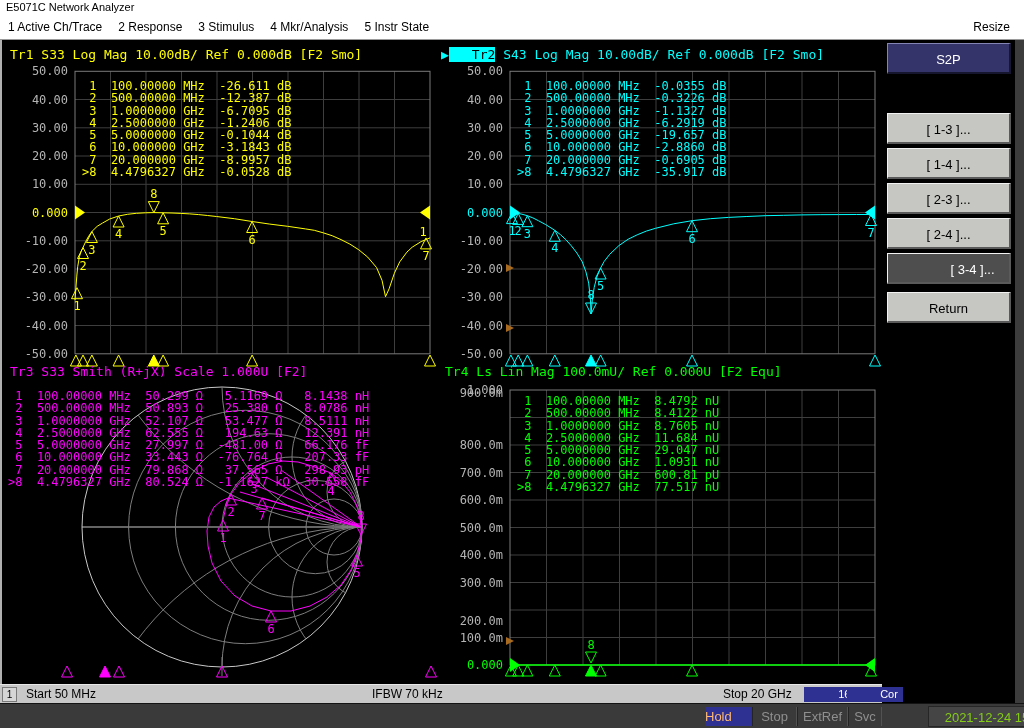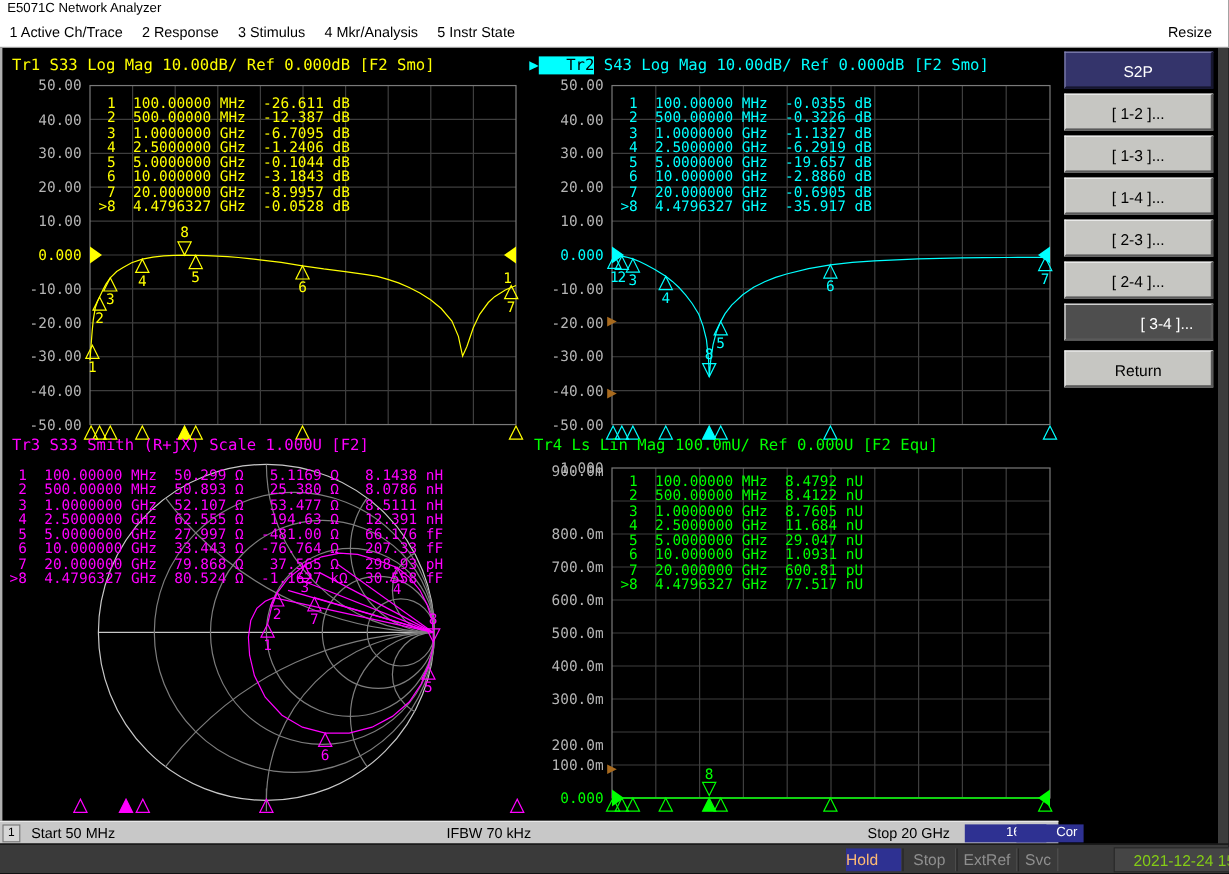--- a/index.html
+++ b/index.html
@@ -281,21 +281,20 @@
     <div class="ylabel" style="left: 443px; top: 520.5px;">500.0m</div>
     <div class="ylabel" style="left: 443px; top: 548px;">400.0m</div>
     <div class="ylabel" style="left: 443px; top: 575.5px;">300.0m</div>
     <div class="ylabel" style="left: 443px; top: 603px; margin-top: 11px;">200.0m</div>
     <div class="ylabel" style="left: 443px; top: 630.5px;">100.0m</div>
     <div class="ylabel" style="left: 443px; top: 658px; color: rgb(0, 255, 0);">0.000</div>
   </div>
 
 <div id="sidebar">
     <div class="sbtn navy" style="top: 3px;">S2P</div>
-    <div class="sbtn" style="top: 38px;">[ 1-2 ]...</div>
     <div class="sbtn" style="top: 73px;">[ 1-3 ]...</div>
     <div class="sbtn" style="top: 108px;">[ 1-4 ]...</div>
     <div class="sbtn" style="top: 143px;">[ 2-3 ]...</div>
     <div class="sbtn" style="top: 178px;">[ 2-4 ]...</div>
     <div class="sbtn sel" style="top: 213px;">[ 3-4 ]...</div>
     <div class="sbtn" style="top: 252px;">Return</div>
   </div>
 <div id="side-strip"></div>
 
 <div id="chanbar">

